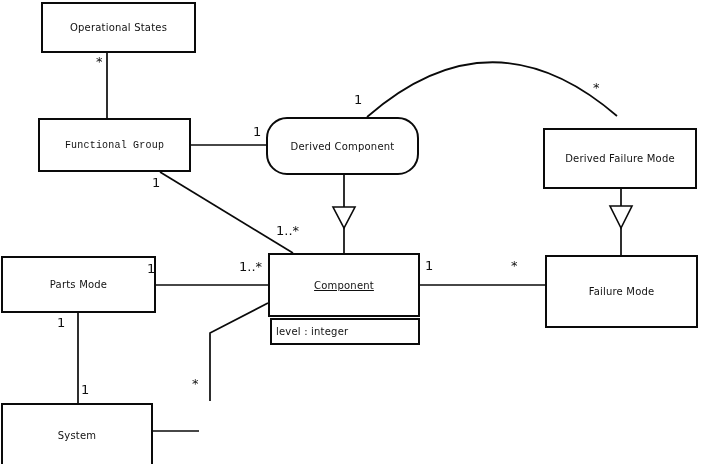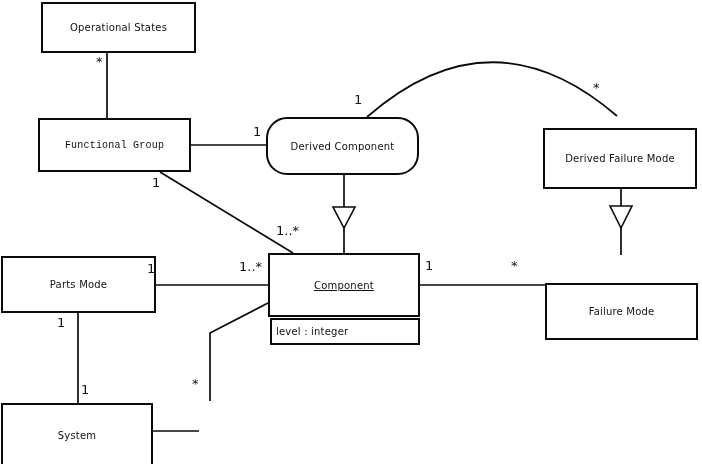--- a/index.html
+++ b/index.html
@@ -47,21 +47,21 @@
     white-space: nowrap;
   }
   
   #n-os   { left: 41px;  top: 2px;   width: 155px; height: 51px; }
   #n-fg   { left: 38px;  top: 118px; width: 153px; height: 54px; font-family: Liberation Mono, monospace; }
   #n-dc   { left: 266px; top: 117px; width: 153px; height: 58px; border-radius: 21px; }
   #n-dfm  { left: 543px; top: 116px; width: 154px; height: 61px; margin-top: 12px; }
   #n-pl   { left: 1px;   top: 256px; width: 155px; height: 57px; }
   #n-comp { left: 268px; top: 253px; width: 152px; height: 64px; text-decoration: underline; }
   #n-attr { left: 270px; top: 318px; width: 150px; height: 27px; }
-  #n-fm   { left: 545px; top: 255px; width: 153px; height: 57px; margin-top: 28px; }
+  #n-fm   { left: 545px; top: 255px; width: 153px; height: 73px; }
   #n-sys  { left: 1px;   top: 403px; width: 152px; height: 65px; }
   #n-env  { left: 199px; top: 401px; width: 153px; height: 58px; }
   
   #m-os-star   { left: 96px;  top: 55px;  }
   #m-fg-dc-1   { left: 253px; top: 125px; }
   #m-fg-1      { left: 152px; top: 176px; }
   #m-fg-many   { left: 276px; top: 224px; }
   #m-arc-1     { left: 354px; top: 93px;  }
   #m-arc-star  { left: 593px; top: 81px;  }
   #m-pl-1      { left: 147px; top: 262px; }

